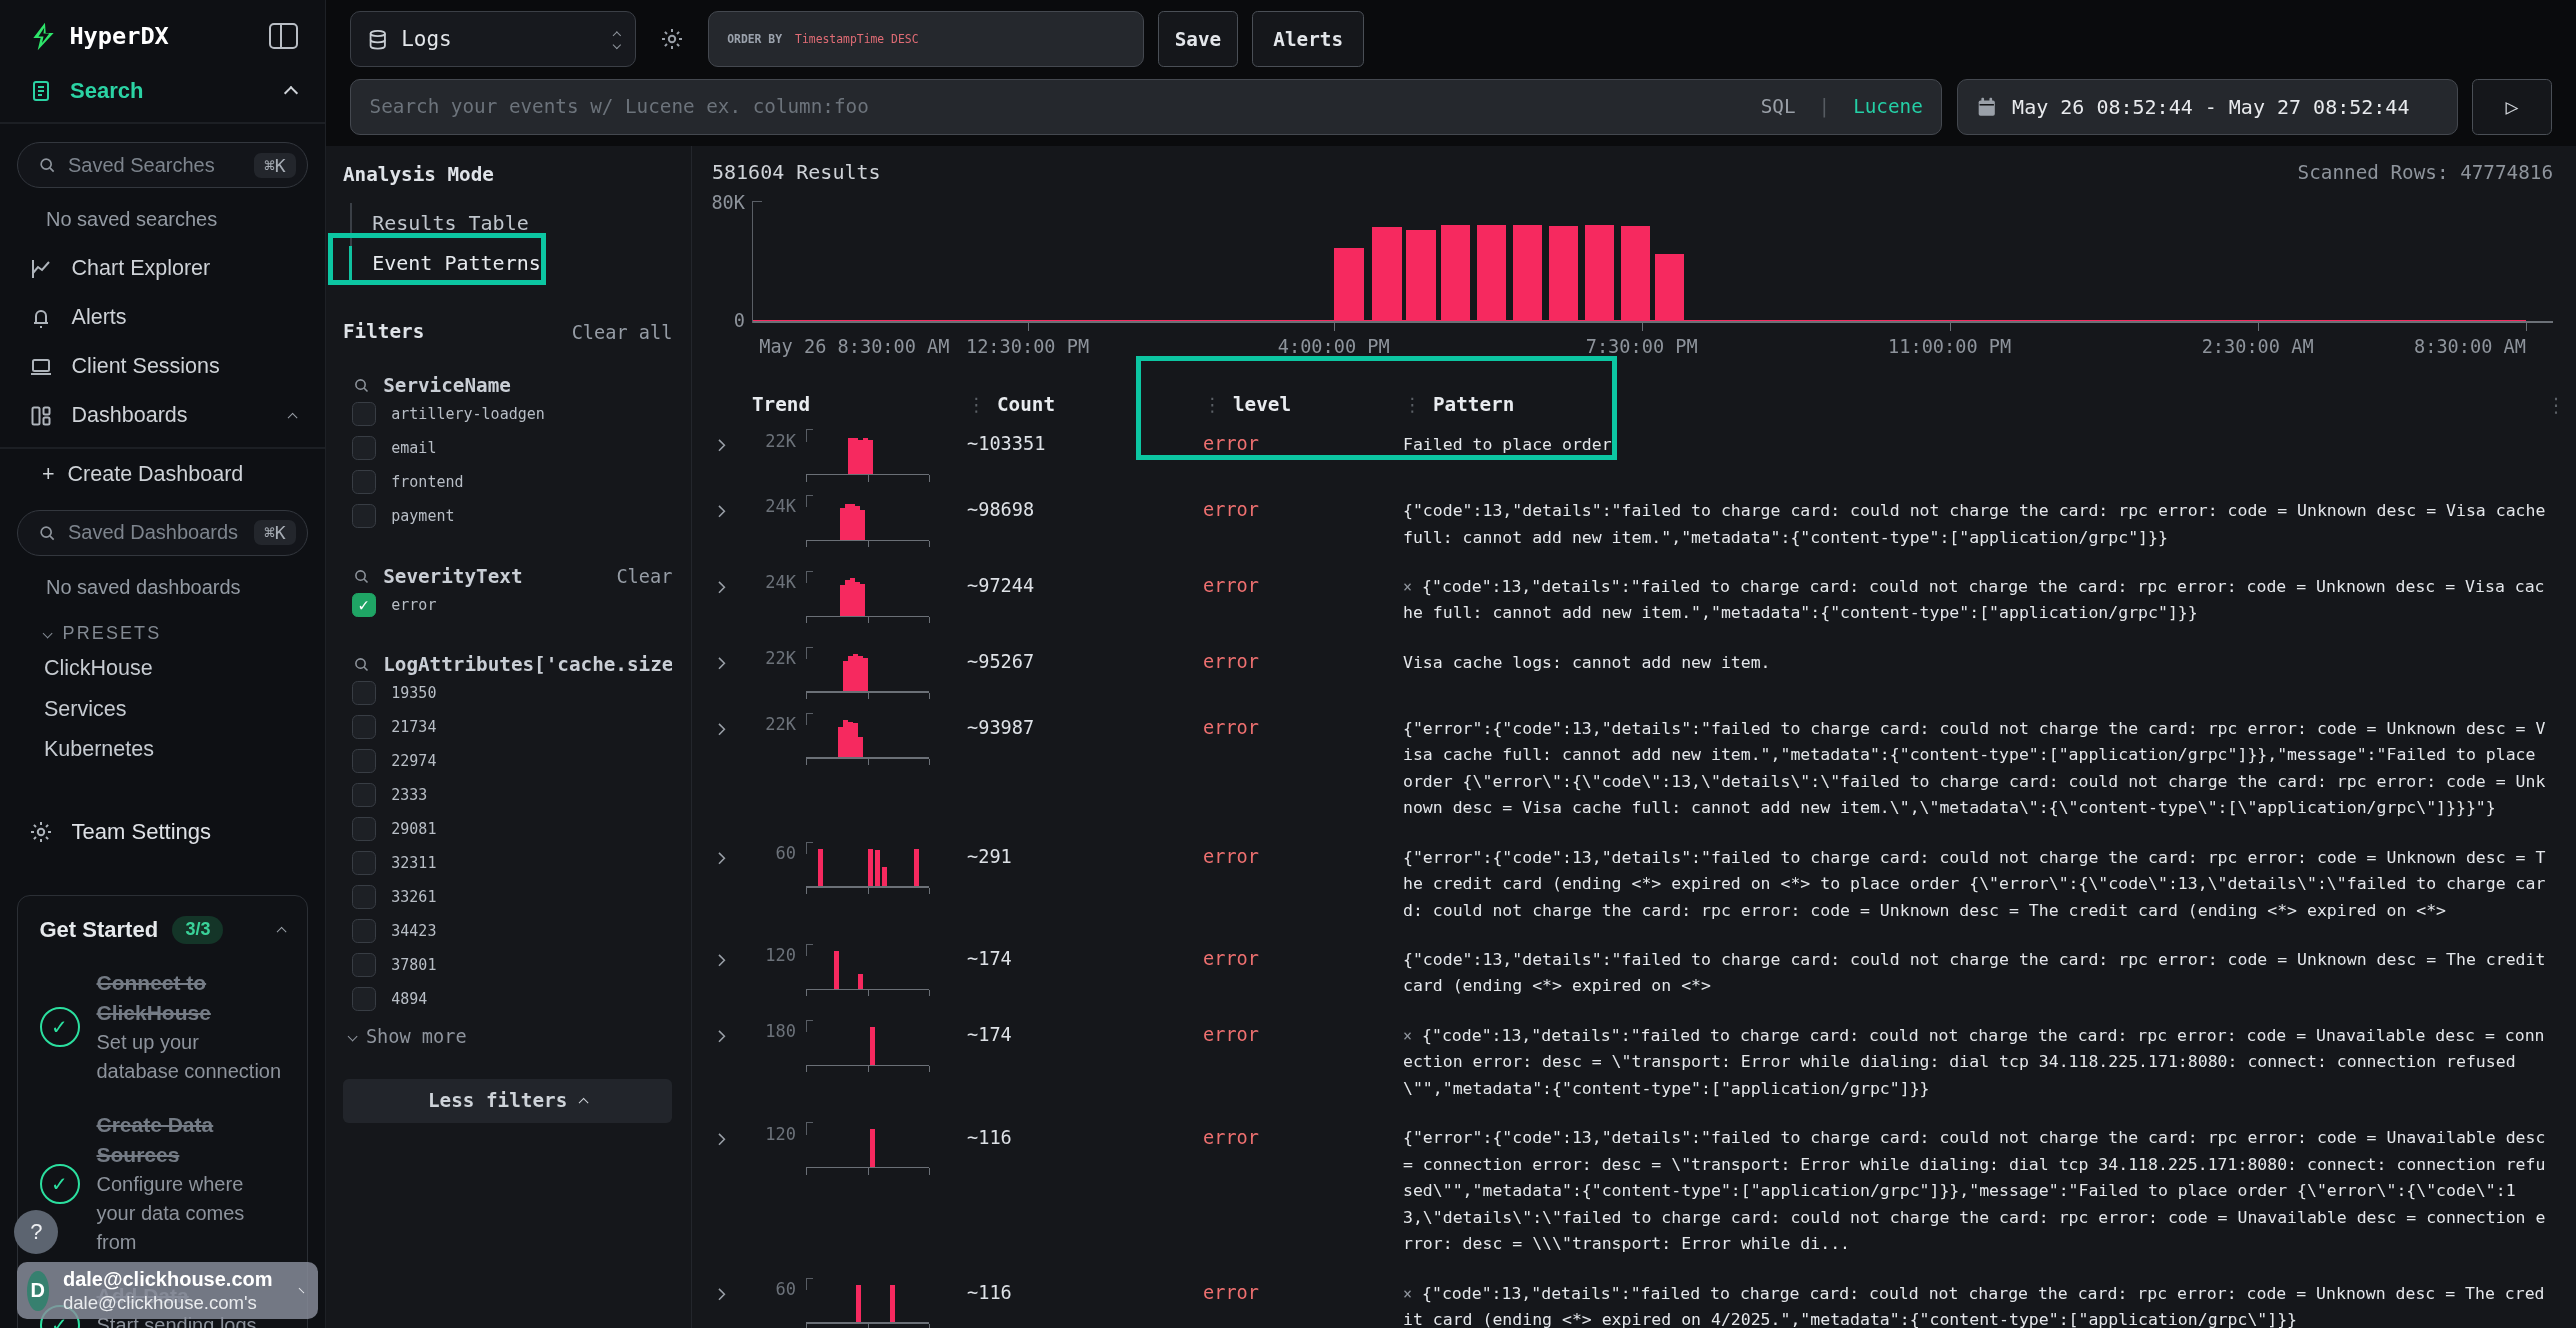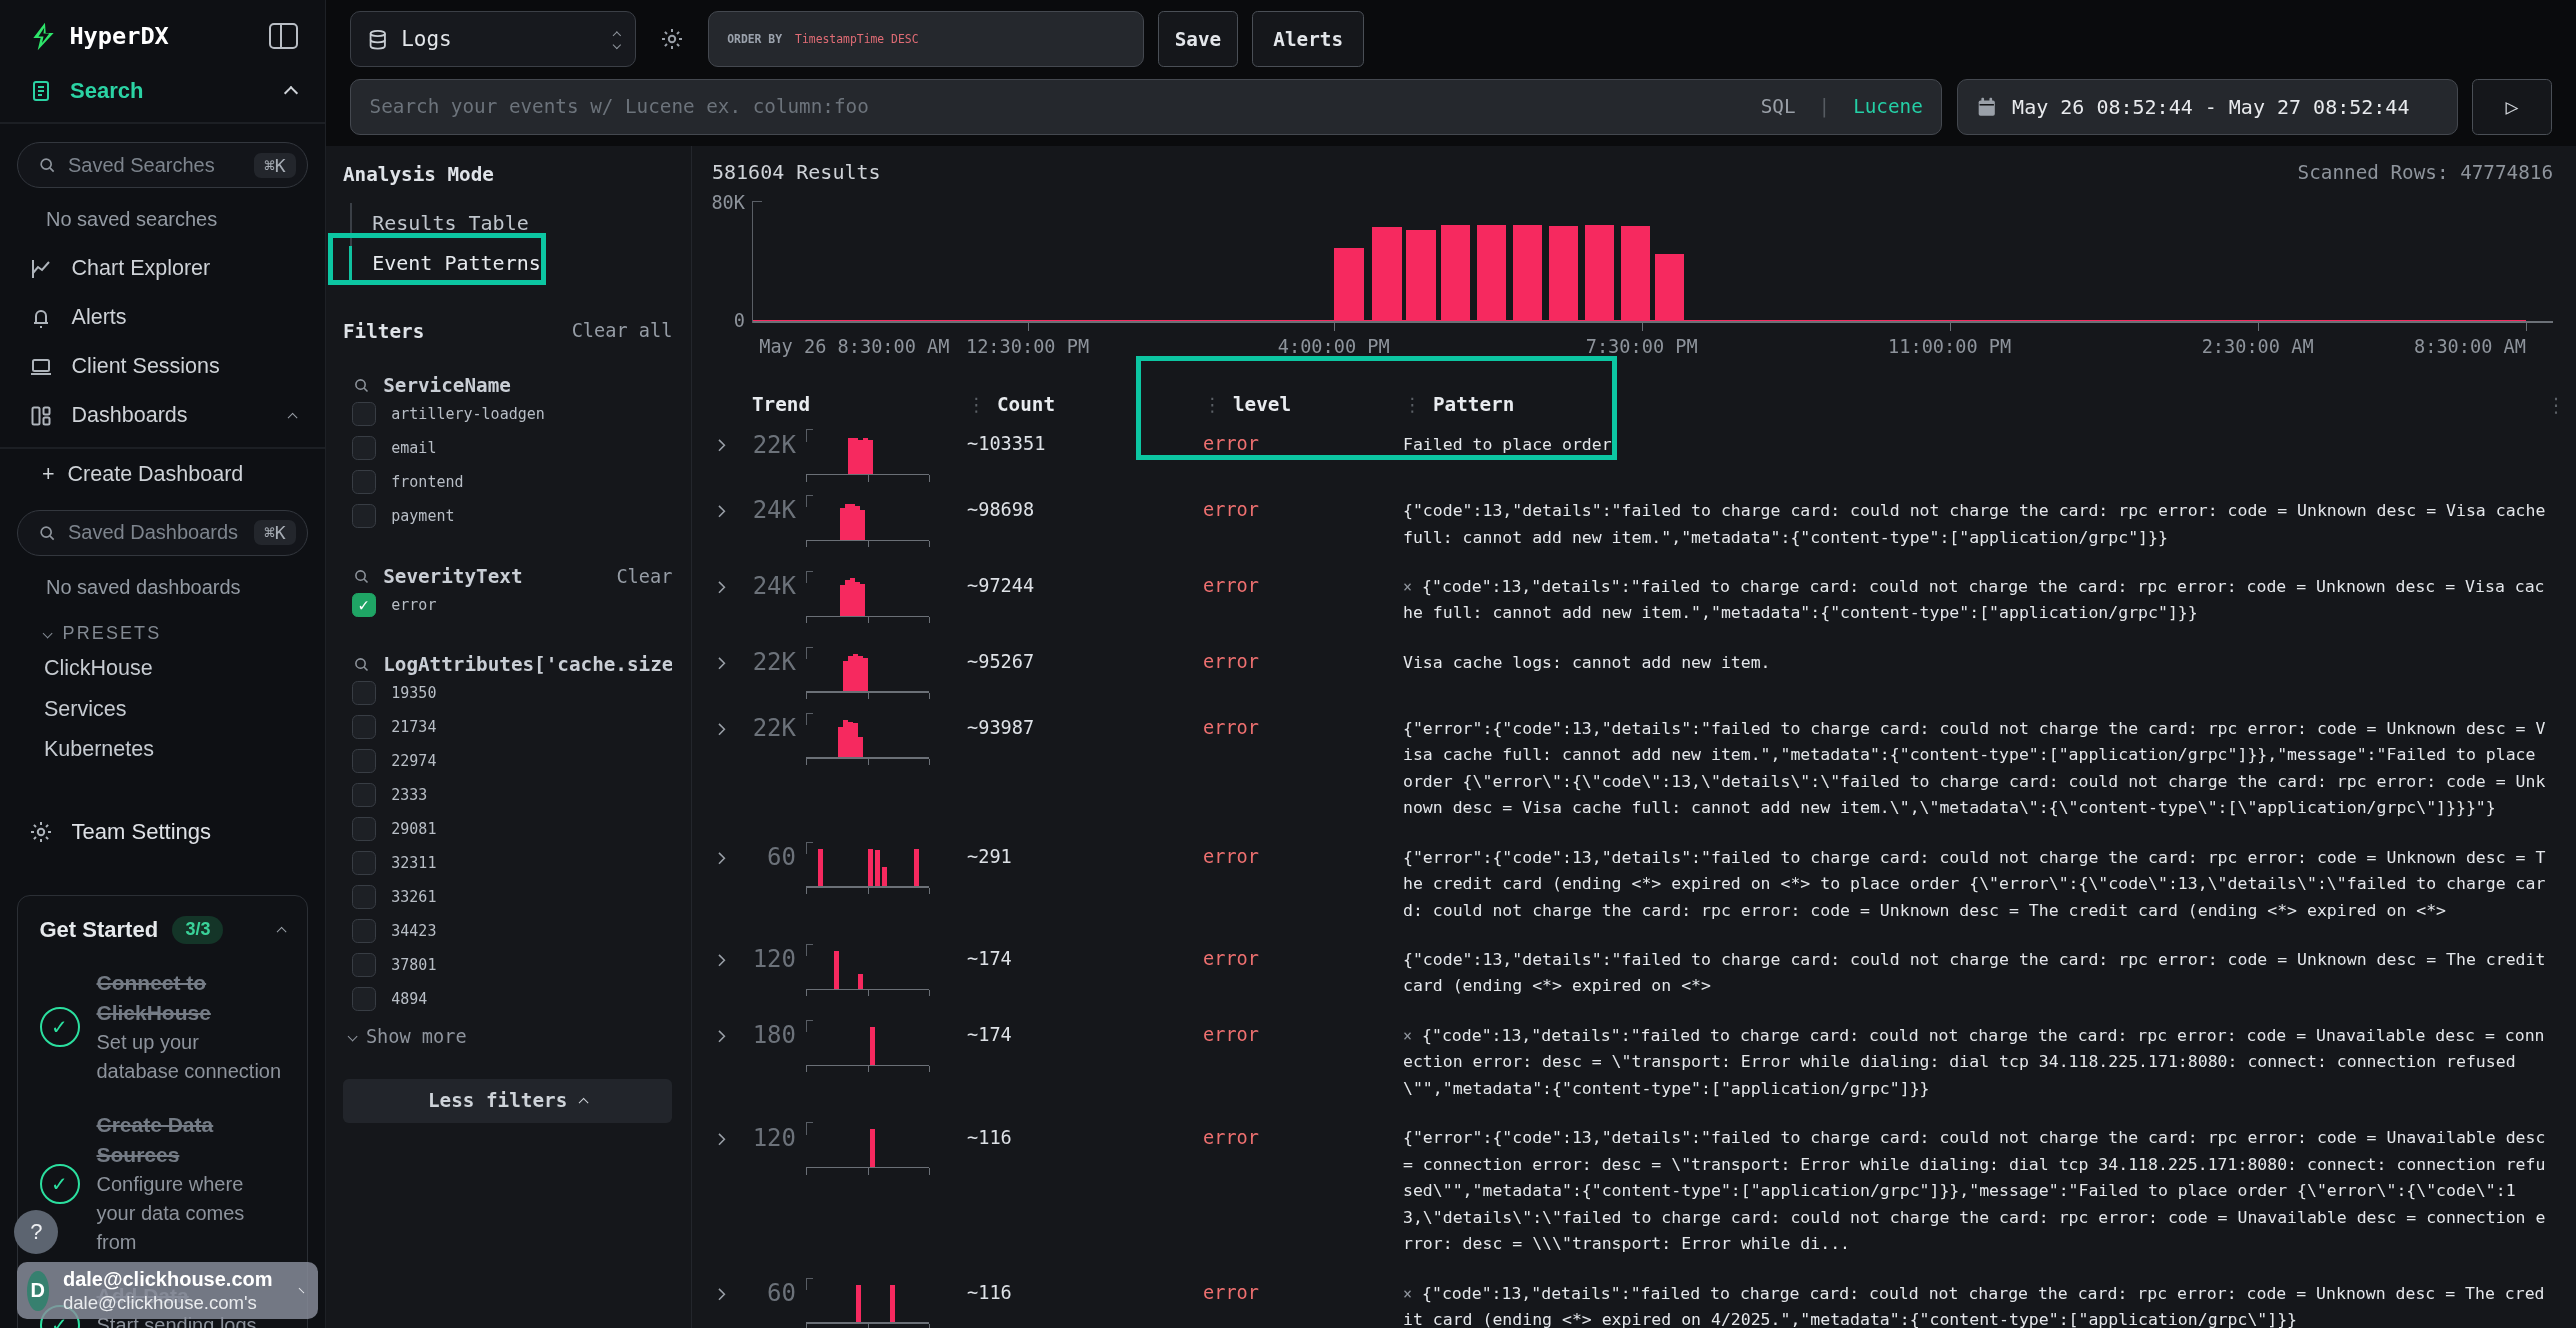--- a/index.html
+++ b/index.html
@@ -76,21 +76,21 @@
   .play-btn { width:80px; font-size:21.5px; color:#cfd3d8; font-weight:normal; }
 
   
   .content { flex:1; display:flex; background:#15171b; min-height:0; }
   .filters-panel { position:relative; width:366px; flex:0 0 366px; border-right:1.4px solid #23262c; padding:17px 18.6px 0 17px; font-family:"DejaVu Sans Mono","Liberation Mono",monospace; }
   .panel-h { font-size:19.3px; font-weight:bold; color:#dfe3e8; }
   .modes { margin:17px 0 0 7.2px; border-left:2.9px solid #3a3f46; }
   .mode-item { position:relative; padding:7.9px 0 7.9px 20px; font-size:20px; color:#c0c6cd; cursor:pointer; }
   .mode-item.active { color:#e8ebef; }
   .mode-item.active::before { content:''; position:absolute; left:-2.9px; top:2.9px; bottom:2.9px; width:2.9px; background:#10c2a0; }
-  .filters-head { display:flex; align-items:flex-start; margin-top:37px;gap:45px; }
+  .filters-head { display:flex; align-items:flex-end; margin-top:37px;gap:45px; }
   .filters-head .grow { flex:1; }
   .link-muted { font-size:18.6px; color:#969da6; cursor:pointer; }
   .fgroup { margin-top:31.5px; }
   .fgroup-head { display:flex; align-items:center; gap:13px; padding-left:8.6px; }
   .fgroup-name { font-size:19.3px; font-weight:bold; color:#c9ced5; flex:1; white-space:nowrap; overflow:hidden; }
   .foption { display:flex; align-items:center; gap:15.7px; padding:5px 0 5px 8.6px; cursor:pointer; }
   .checkbox { width:24px; height:24px; border-radius:5.7px; background:#1d2025; border:1.4px solid #383d44; display:flex; align-items:center; justify-content:center; }
   .checkbox.checked { background:#1fa565; border-color:#1fa565; color:#fff; font-size:17px; font-weight:bold; }
   .foption-label { font-size:15px; color:#b8bec6; }
   .show-more { display:flex; align-items:center; gap:10px; margin:10px 0 0 5.7px; color:#8f959e; font-size:18.6px; cursor:pointer; }
@@ -119,21 +119,21 @@
   .tickmark { position:absolute; top:-7.2px; width:1.4px; height:8.6px; background:#6b7077; }
 
   .thead { display:grid; grid-template-columns:40px 215px 236px 200px 1fr; margin-top:30px; height:31.5px; align-items:center; position:relative; }
   .th { font-size:19.3px; font-weight:bold; color:#e8ebef; display:flex; align-items:center; gap:11.4px; }
   .drag-dots { color:#5b6066; font-size:18.6px; font-weight:normal; }
   .thead .th-more { position:absolute; right:-13px; top:4.3px; color:#5b6066; font-size:20px; cursor:pointer; }
 
   .trow { display:grid; grid-template-columns:40px 215px 236px 200px 1fr; padding:7.2px 0 11.4px; align-items:start; }
   .cell.chev { color:#9aa0a8; padding-top:8.6px; cursor:pointer; }
   .cell.trend { display:flex; gap:10px; padding-top:1.4px; }
-  .spark-label { width:44px; text-align:right; font-size:24px; color:#6c727a; padding-top:1.4px; flex:0 0 44px; }
+  .spark-label { width:44px; text-align:right; font-size:17px; color:#6c727a; padding-top:1.4px; flex:0 0 44px; }
   .spark { position:relative; width:123px; height:46px; }
   .spark::before { content:''; position:absolute; left:0; top:0; width:6.4px; height:11.4px; border-left:1.4px solid #585d64; border-top:1.4px solid #585d64; }
   .spark .sbase { position:absolute; left:0; right:0; bottom:0; height:1.4px; background:#6b7077; }
   .spark .stick { position:absolute; top:100%; width:1.4px; height:6.4px; background:#6b7077; }
   .spark .sbar { position:absolute; bottom:1.4px; width:5px; background:#f6295f; }
   .cell.count { font-size:18.6px; color:#dde1e6; padding-top:5.7px; }
   .cell.level { font-size:18.6px; color:#ee7070; padding-top:5.7px; }
   .cell.pattern { font-size:16.5px; line-height:26.5px; color:#e4e7eb; word-break:break-all; padding-top:4.3px; }
   .xpre { color:#8e949c; font-size:15px; margin-right:10px; }
 </style>

